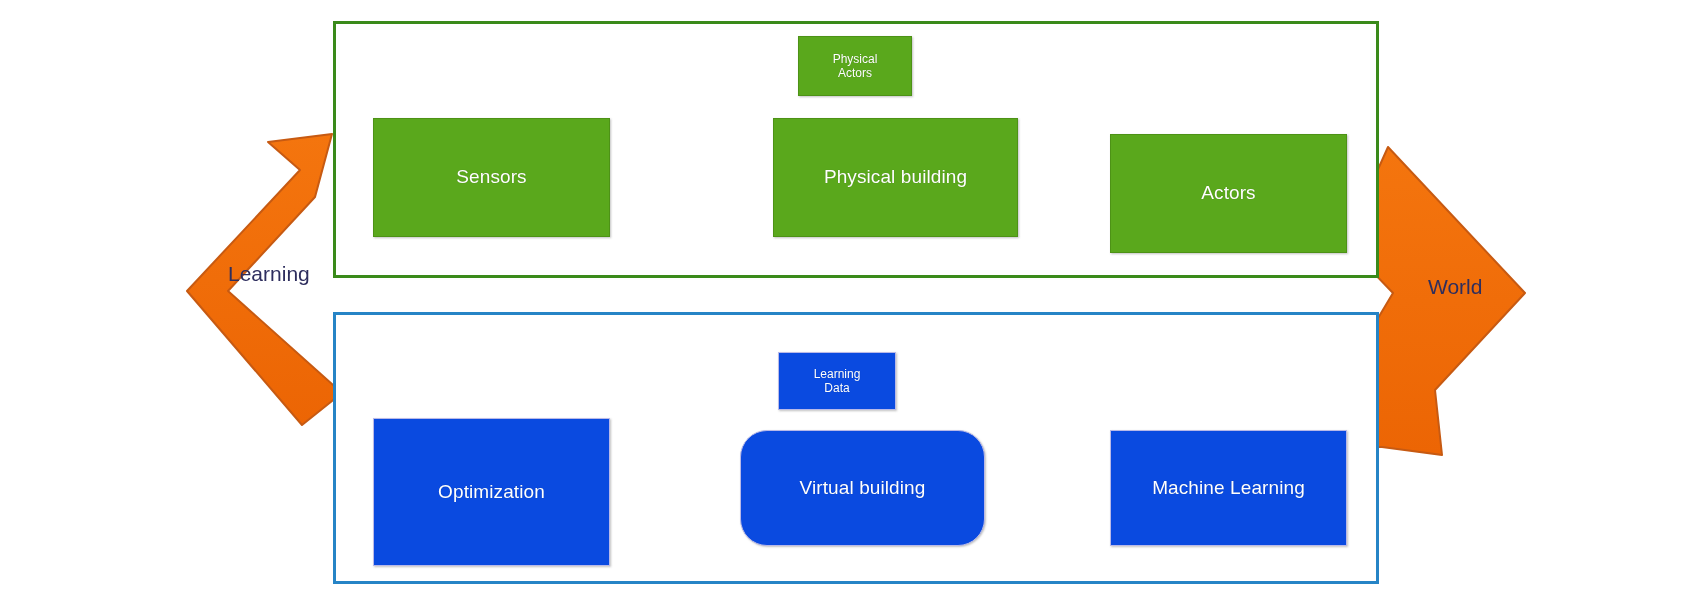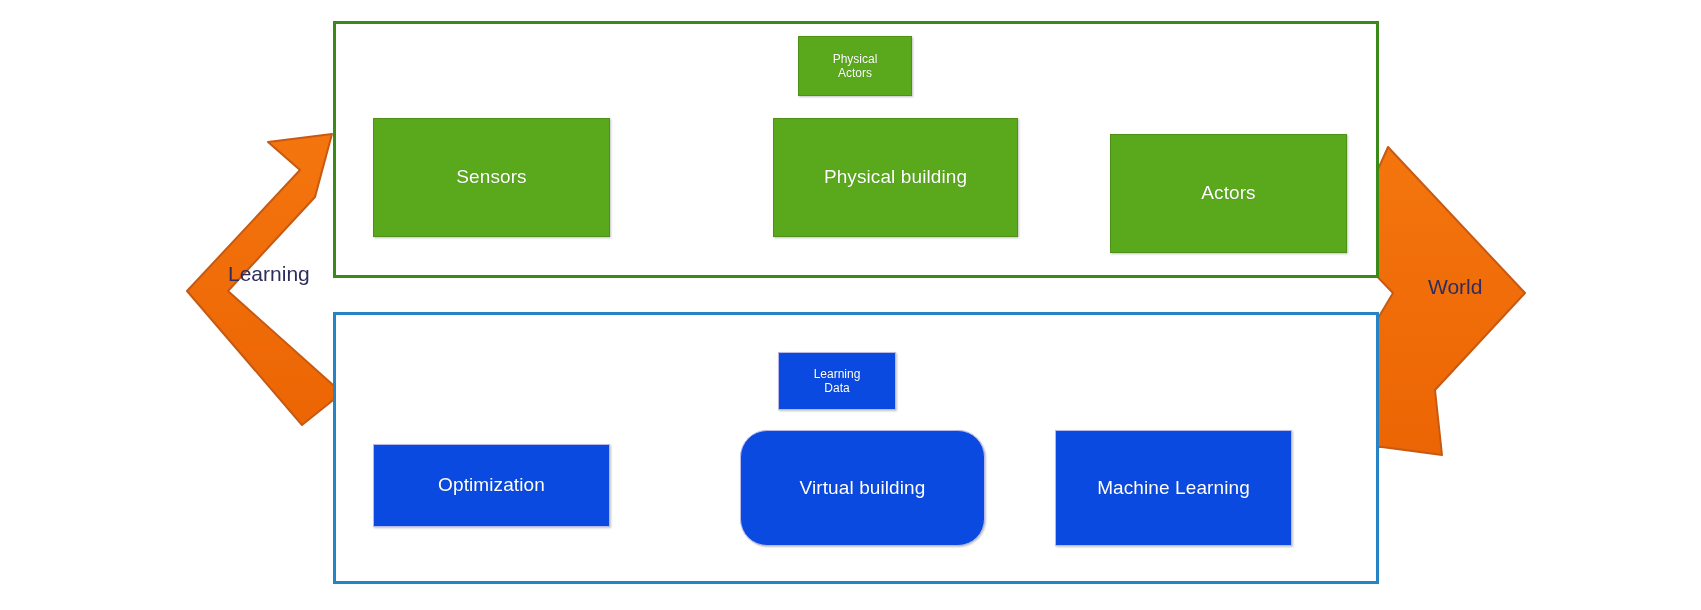--- a/index.html
+++ b/index.html
@@ -71,23 +71,23 @@
     border: 1px solid #b9b9e8;
     box-shadow: 1px 1px 2px rgba(120,120,120,0.45);
   }
 
   
   #node-sensors          { left: 373px;  top: 118px; width: 237px; height: 119px; }
   #node-physical-building{ left: 740px;  top: 118px; width: 245px; height: 119px; margin-left: 33px; }
   #node-actors           { left: 1110px; top: 134px; width: 237px; height: 119px; }
 
   
-  #node-optimization     { left: 373px;  top: 444px; width: 237px; height: 83px; }
+  #node-optimization     { left: 373px;  top: 418px; width: 237px; height: 148px; }
   #node-virtual-building { left: 740px;  top: 430px; width: 245px; height: 116px; border-radius: 27px; }
-  #node-machine-learning { left: 1055px; top: 430px; width: 237px; height: 116px; }
+  #node-machine-learning { left: 1110px; top: 430px; width: 237px; height: 116px; }
 
   
   .chip {
     position: absolute;
     box-sizing: border-box;
     display: flex;
     flex-direction: column;
     align-items: center;
     justify-content: center;
     color: #ffffff;

